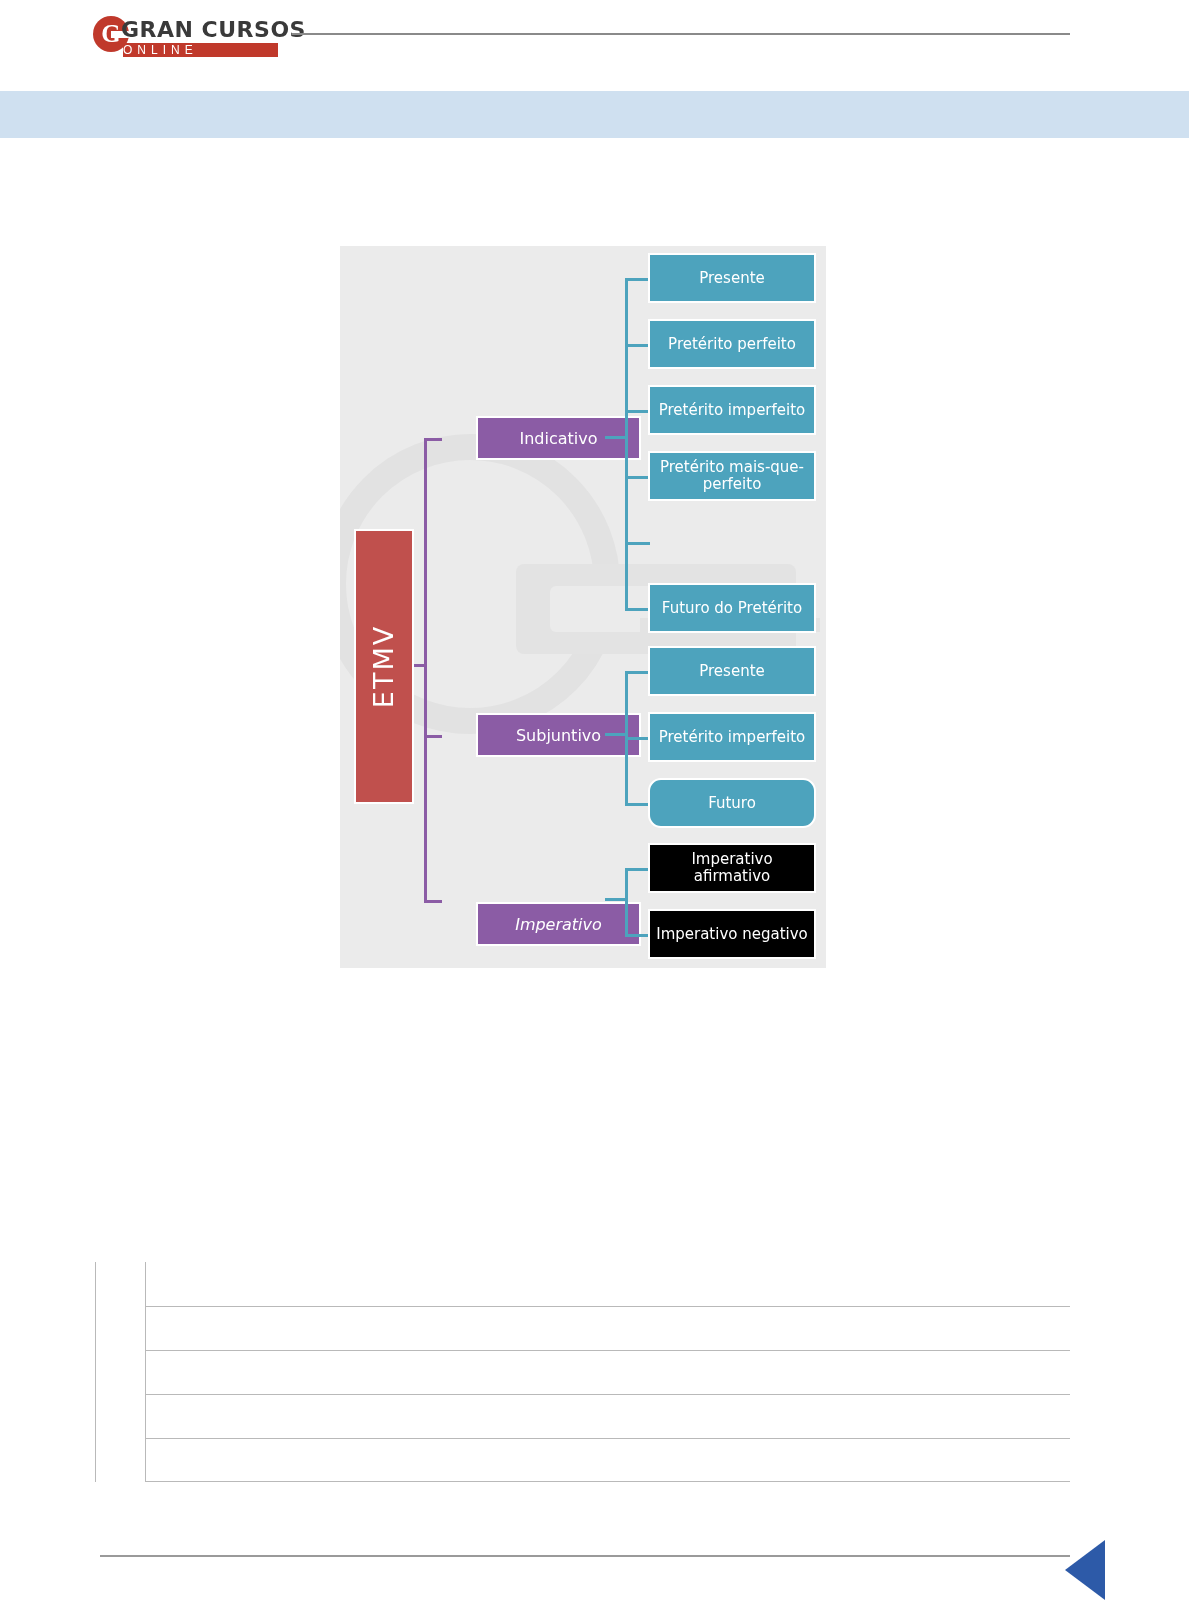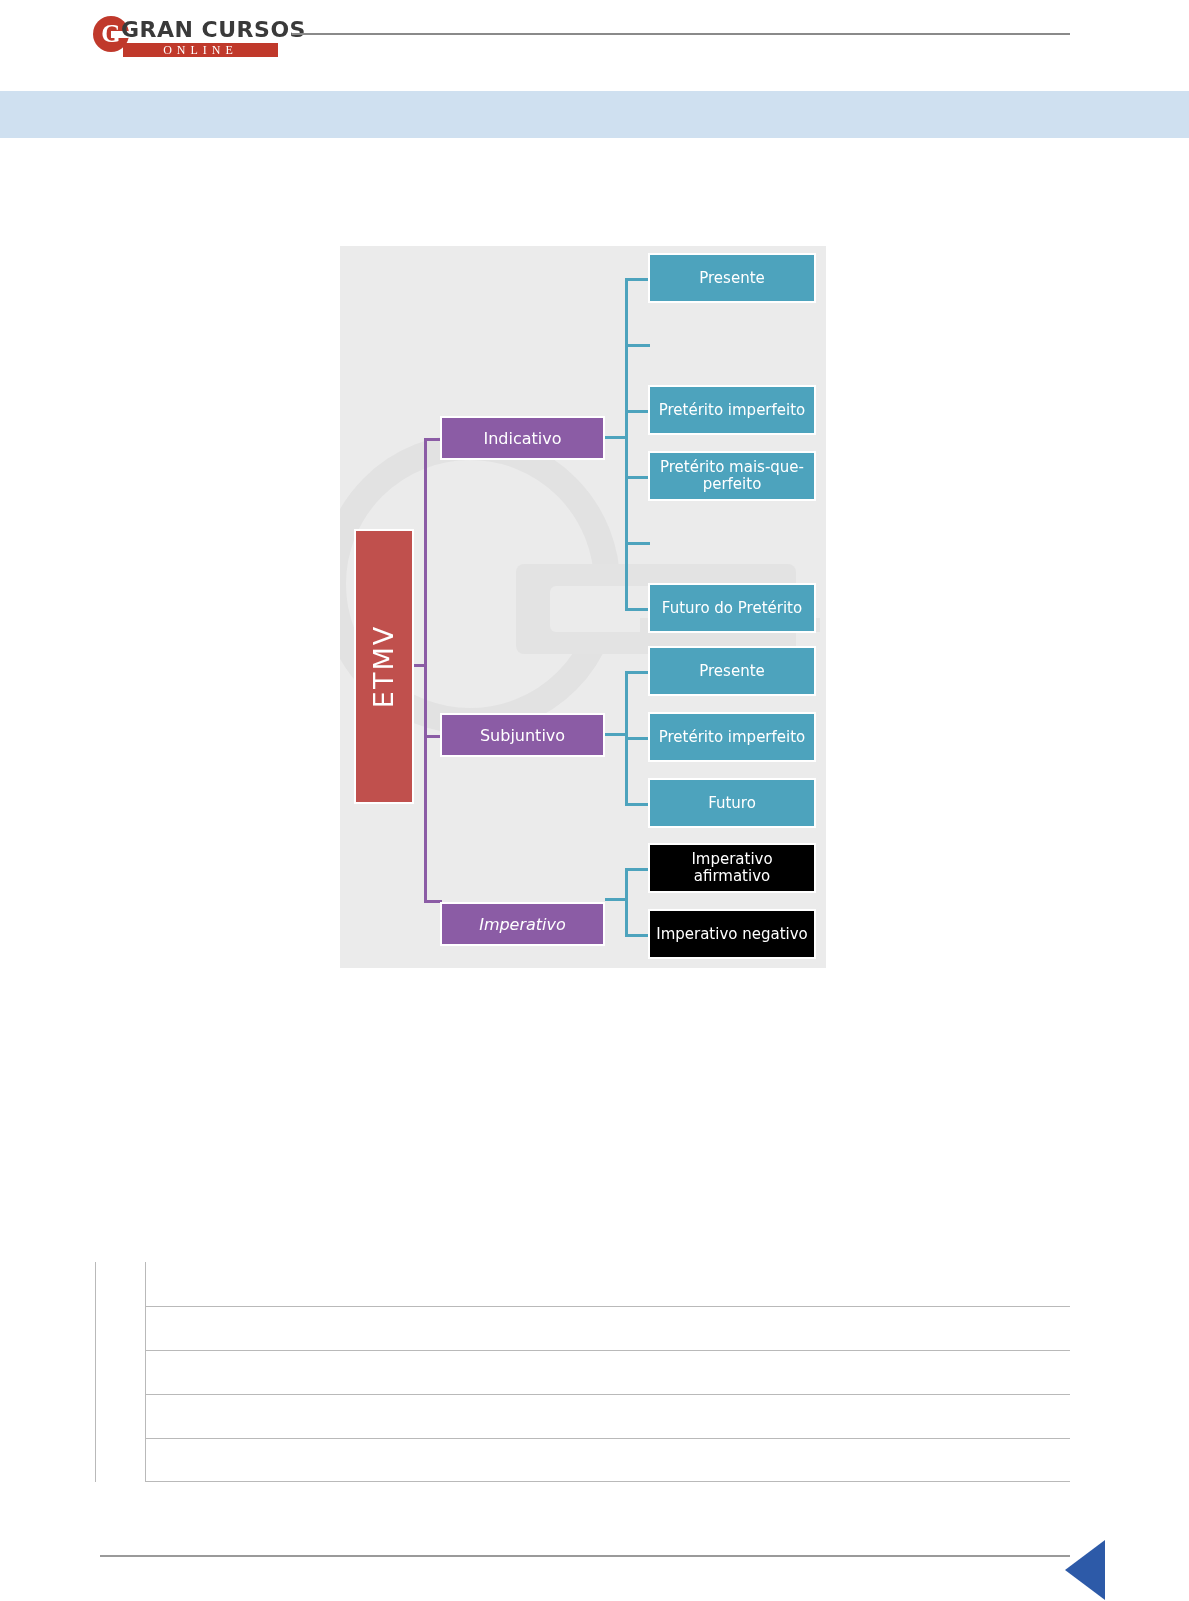--- a/index.html
+++ b/index.html
@@ -75,25 +75,25 @@
     top: 33px;
     width: 155px;
     height: 14px;
     background: #c0392b;
   }
   .logo-text-bottom {
     position: absolute;
     left: 0;
     top: 0;
     width: 155px;
-    text-align: center;
+    text-align: left;
     color: #ffffff;
     font-size: 12px;
     letter-spacing: 5px;
-    font-family: Liberation Serif, serif;
+    font-family: Liberation Sans, sans-serif;
     line-height: 14px;
   }
   .header-rule {
     position: absolute;
     left: 292px;
     top: 33px;
     width: 778px;
     height: 2px;
     background: #8a8a8a;
   }
@@ -186,20 +186,21 @@
     height: 44px;
     background: #8b5ca5;
     border: 2px solid #ffffff;
     box-sizing: border-box;
     color: #ffffff;
     font-size: 16px;
     display: flex;
     align-items: center;
     justify-content: center;
     font-family: "DejaVu Sans", sans-serif;
+    margin-left: 36px;
   }
   .mode-ind  { left: 100px; top: 170px; }
   .mode-sub  { left: 100px; top: 467px; }
   .mode-imp  { left: 100px; top: 656px; font-style: italic; }
 
   
   .node-tense {
     position: absolute;
     left: 308px;
     width: 168px;
@@ -363,37 +364,38 @@
   <div class="ttrunk" style="top:32px;height:330px;"></div>
 
   <div class="tstub" style="top:32px;"></div>
   <div class="tstub" style="top:98px;"></div>
   <div class="tstub" style="top:164px;"></div>
   <div class="tstub" style="top:230px;"></div>
   <div class="tstub" style="top:296px;"></div>
   <div class="tstub" style="top:362px;"></div>
 
   <div class="node-tense" style="top:7px;">Presente</div>
+  <div class="node-tense" style="top:73px;">Pretérito perfeito</div>
   <div class="node-tense" style="top:139px;">Pretérito imperfeito</div>
   <div class="node-tense" style="top:205px;">Pretérito mais-que-perfeito</div>
   <div class="node-tense" style="top:337px;">Futuro do Pretérito</div>
 
   <div class="node-mode mode-sub">
     <span>Subjuntivo</span>
   </div>
   <div class="mstub" style="top:487px;"></div>
   <div class="ttrunk" style="top:425px;height:135px;"></div>
 
   <div class="tstub" style="top:425px;"></div>
   <div class="tstub" style="top:491px;"></div>
   <div class="tstub" style="top:557px;"></div>
 
   <div class="node-tense" style="top:400px;">Presente</div>
   <div class="node-tense" style="top:466px;">Pretérito imperfeito</div>
-  <div class="node-tense" style="top:532px;">Futuro</div>
+  <div class="node-tense" style="top:532px;border-radius:13px;">Futuro</div>
 
   <div class="node-mode mode-imp">
     <span>Imperativo</span>
   </div>
   <div class="mstub" style="top:652px;"></div>
   <div class="ttrunk" style="top:622px;height:69px;"></div>
 
   <div class="tstub" style="top:622px;"></div>
   <div class="tstub" style="top:688px;"></div>
 

